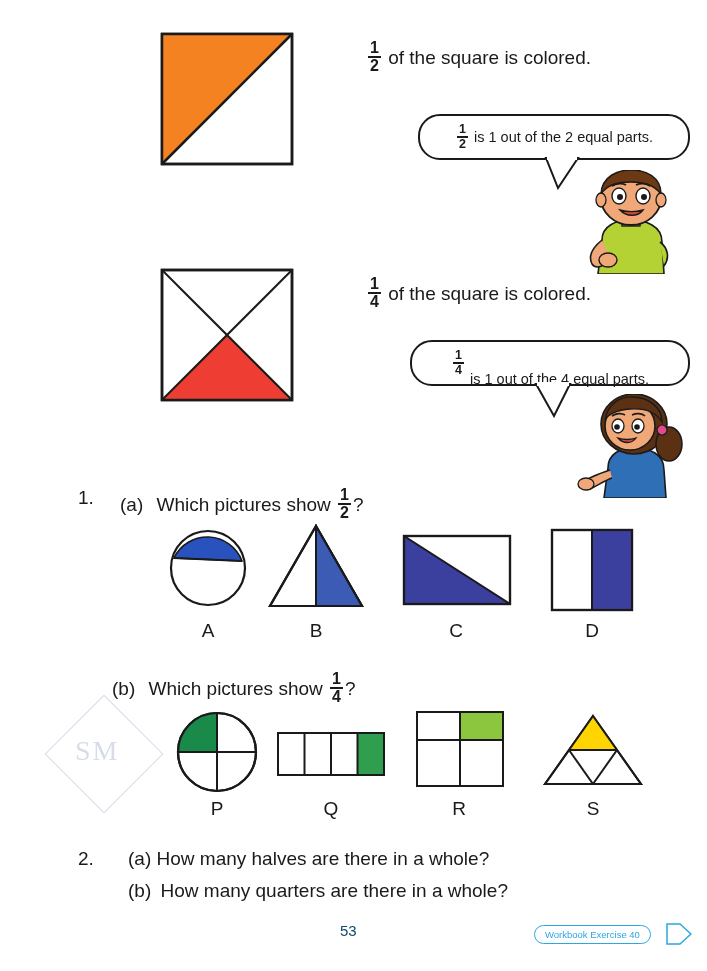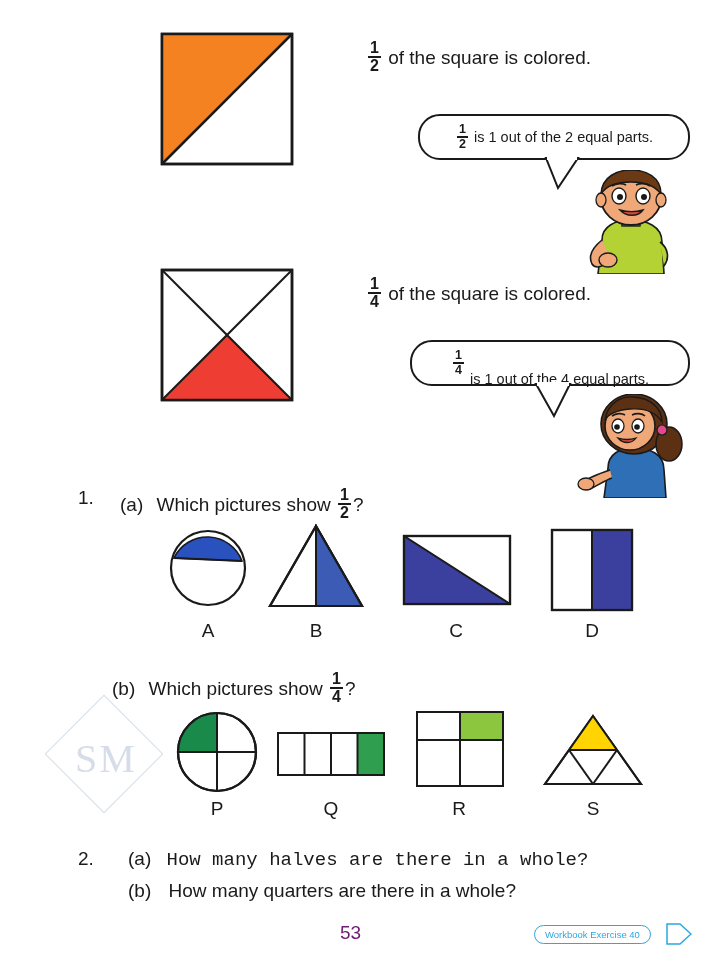--- a/index.html
+++ b/index.html
@@ -80,40 +80,40 @@
   .shape-label {
     position: absolute;
     font-size: 19px;
     text-align: center;
     width: 40px;
   }
 
   
   .pagenum {
     position: absolute;
-    font-size: 19px;
-    color: #701a75;
+    font-size: 15px;
+    color: #0c4a6e;
   }
   .wb-tag {
     position: absolute;
     border: 1.5px solid #2aa8e0;
     border-radius: 12px;
     color: #2aa8e0;
     font-size: 9.5px;
     padding: 3px 10px;
     background: #ffffff;
     white-space: nowrap;
   }
 
   
   .watermark {
     position: absolute;
     color: #cfd8e4;
     font-family: "Liberation Serif", serif;
-    font-size: 40px;
+    font-size: 28px;
     letter-spacing: 2px;
     opacity: .85;
     user-select: none;
   }
   .wm-diamond {
     position: absolute;
     border: 1.5px solid #cfd8e4;
     transform: rotate(45deg);
     opacity: .85;
   }
@@ -331,26 +331,26 @@
     <line x1="28" y1="36" x2="52" y2="70" stroke="#1a1a1a" stroke-width="2"></line>
     <line x1="76" y1="36" x2="52" y2="70" stroke="#1a1a1a" stroke-width="2"></line>
     <polygon points="52,2 100,70 4,70" fill="none" stroke="#1a1a1a" stroke-width="2"></polygon>
   </svg>
   <div class="shape-label" style="left:573px; top:798px;">S</div>
 
   <div class="qnum" style="left:78px; top:848px;">2.</div>
 
   <div class="qtext" style="left:128px; top:848px;">
     <span>(a)</span>
-    <span style="margin-left:10px;font-family:Liberation Mono, monospace;">How many halves are there in a whole?</span>
+    <span style="">How many halves are there in a whole?</span>
   </div>
 
   <div class="qtext" style="left:128px; top:880px;">
     <span>(b)</span>
-    <span style="margin-left:12px;">How many quarters are there in a whole?</span>
+    <span style="margin-left:4px;">How many quarters are there in a whole?</span>
   </div>
 
   <div class="pagenum" style="left:340px; top:922px;">53</div>
 
   <div class="wb-tag" style="left:534px; top:925px;">Workbook Exercise 40</div>
   <svg style="position:absolute; left:666px; top:923px;" width="26" height="22" viewBox="0 0 26 22">
     <path d="M1,1 L14,1 L25,11 L14,21 L1,21 Z" fill="#ffffff" stroke="#2aa8e0" stroke-width="1.5"></path>
   </svg>
 
 </div>

